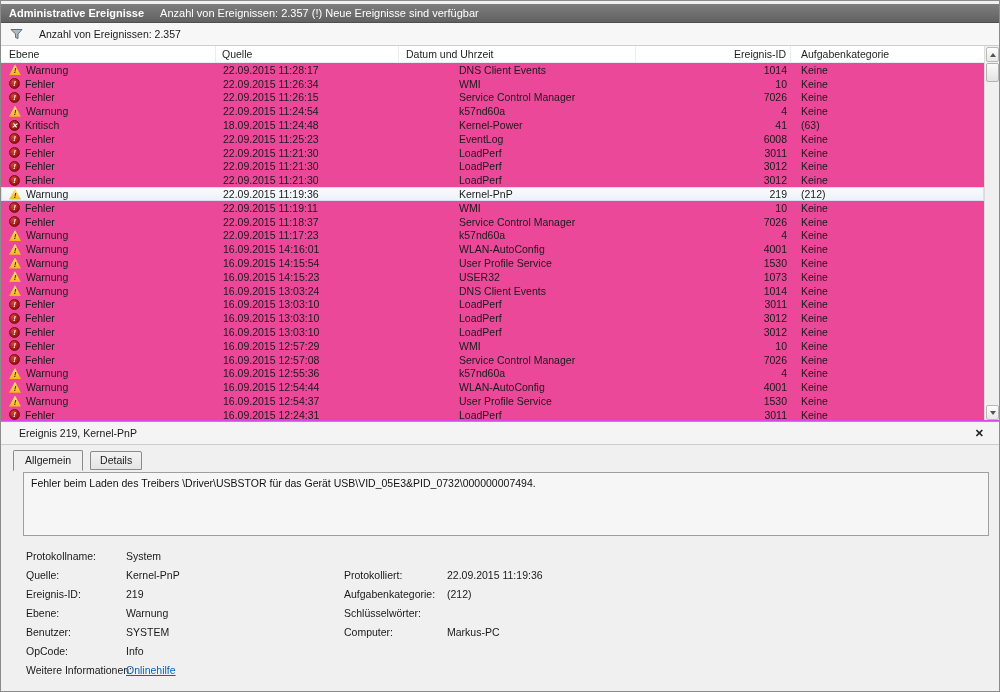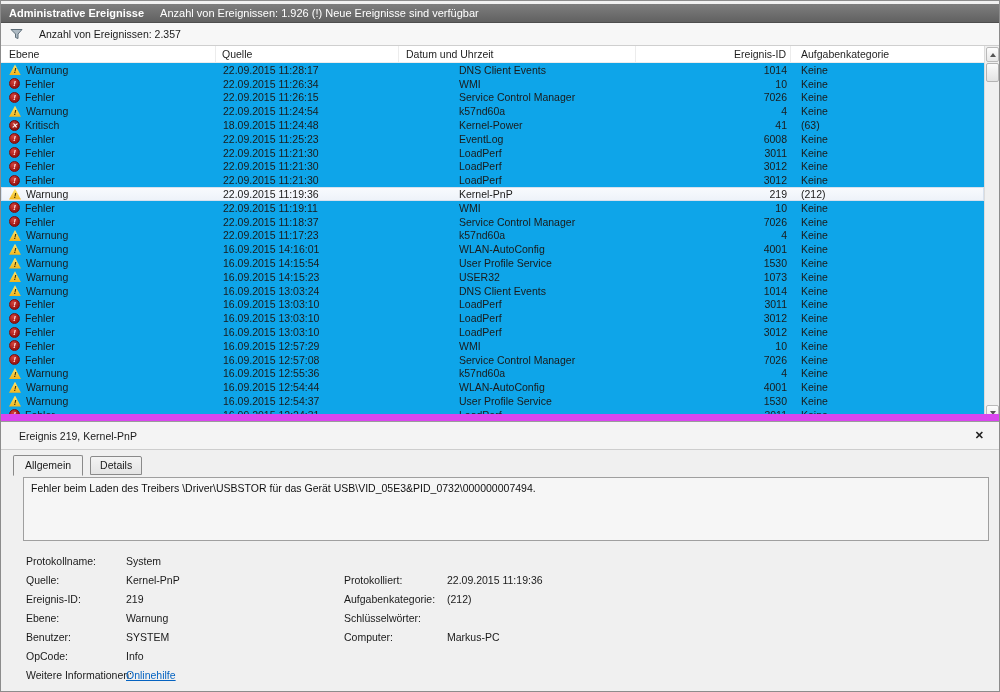--- a/index.html
+++ b/index.html
@@ -12,21 +12,21 @@
   .titlebar { height:19px; background:linear-gradient(#7e7e7e,#616161); border-bottom:1px solid #4e4e4e;
               color:#fff; display:flex; align-items:center; padding:0 8px; gap:16px;text-align:center; }
   .titlebar .t { font-weight:bold; font-size:11px; }
   .titlebar .s { font-size:11px; }
 
   
   .filterbar { height:23px; background:#f7f7f7; border-bottom:1px solid #cfcfcf;
                display:flex; align-items:center; padding:0 9px; gap:16px; }
 
   
-  .listwrap { position:relative; height:375px; background:#0ea5e9; border-bottom:7px solid #d946ef; overflow:hidden; }
+  .listwrap { position:relative; height:375px; background:#ec4899; border-bottom:1px solid #d946ef; overflow:hidden; }
   .hdr { display:flex; height:17px; align-items:center; background:#fff; border-bottom:1px solid #ececec; padding-right:15px; }
   .hcell { height:17px; line-height:16px; border-right:1px solid #ececec; color:#1e1e1e; overflow:hidden; white-space:nowrap; }
   .c0 { width:215px; padding-left:8px; }
   .c1 { width:237px; padding-left:7px; }
   .c2 { width:183px; padding-left:6px; }
   .c3 { width:155px; text-align:right; padding-right:4px; }
   .c4 { flex:1; padding-left:10px; border-right:none; }
   .rows { position:absolute; top:17px; left:0; right:15px; bottom:0; overflow:hidden; }
   .row { display:flex; height:13.8px; align-items:center; white-space:nowrap; }
   .row .cell { overflow:hidden; white-space:nowrap; }
@@ -51,21 +51,21 @@
             border:1px solid #b9b9b9; border-radius:2px; display:flex; align-items:center; justify-content:center; }
   .sb-btn.up { top:1px; }
   .sb-btn.down { bottom:1px; }
   .arr-up { width:0; height:0; border-left:3px solid transparent; border-right:3px solid transparent; border-bottom:4px solid #555; }
   .arr-down { width:0; height:0; border-left:3px solid transparent; border-right:3px solid transparent; border-top:4px solid #555; }
   .sb-thumb { position:absolute; left:1px; top:17px; width:13px; height:19px; background:linear-gradient(#fbfbfb,#e3e3e3);
               border:1px solid #b3b3b3; border-radius:2px; }
 
   
   .pane { position:absolute; left:0; right:0; top:420px; bottom:0; background:#f0f0f0; border-top:1px solid #9b9b9b; }
-  .pane-header { height:28px; display:flex; align-items:center; padding:0 10px 0 18px;
+  .pane-header { height:23px; display:flex; align-items:center; padding:0 10px 0 18px;
                  background:#f4f4f4; border-bottom:1px solid #cdcdcd; font-size:10.5px; }
   .close { margin-left:auto; font-size:11px; font-weight:bold; color:#222; padding:1px 5px; cursor:pointer; }
   .tabstrip { display:flex; align-items:flex-end; padding:4px 0 0 12px; height:25px; }
   .tab { border:1px solid #8a8a8a; background:linear-gradient(#f3f3f3,#e4e4e4); padding:2px 9px 3px;
          margin-right:7px; border-radius:2px 2px 0 0; }
   .tab.active { background:#f0f0f0; border-bottom:1px solid #f0f0f0; padding:3px 11px 4px; margin-bottom:-1px; z-index:1; }
   .msgbox { margin:2px 10px 0 22px; height:64px; border:1px solid #9f9f9f; background:#f6f6f6;
             padding:4px 7px; color:#111; overflow:hidden; }
   .fields { margin:10px 10px 0 25px; }
   .frow { display:grid; grid-template-columns:100px 218px 103px 1fr; height:19px; align-items:center; }
@@ -76,21 +76,21 @@
   .funnel { width:13px; height:12px; flex:none; }
 </style>
 </head>
 <body>
 
 <div class="window">
   <div class="topstrip"></div>
 
   <div class="titlebar">
     <span class="t">Administrative Ereignisse</span>
-    <span class="s">Anzahl von Ereignissen: 1.926 (!) Neue Ereignisse sind verfügbar</span>
+    <span class="s">Anzahl von Ereignissen: 2.357 (!) Neue Ereignisse sind verfügbar</span>
   </div>
 
   <div class="filterbar">
     <svg class="funnel" viewBox="0 0 13 12">
       <path d="M1 1.5 L12 1.5 L8 6 L8 10.5 L5.5 9.5 L5.5 6 Z" fill="#aebac3" stroke="#5f6f7a" stroke-width="1"></path>
     </svg>
     <span>Anzahl von Ereignissen: 2.357</span>
   </div>
 
   <div class="listwrap">

